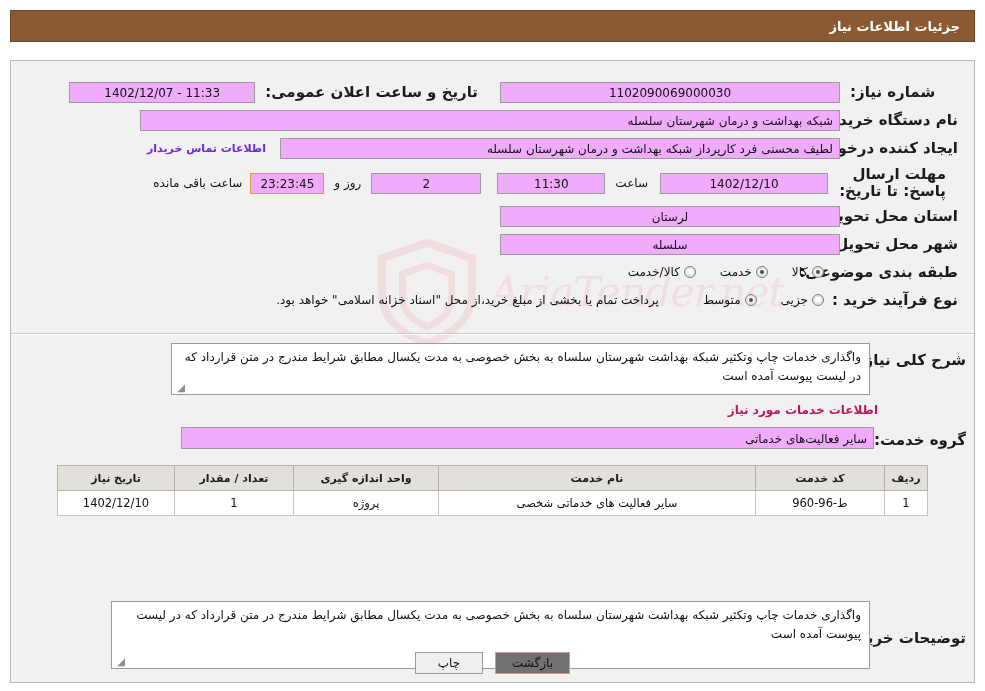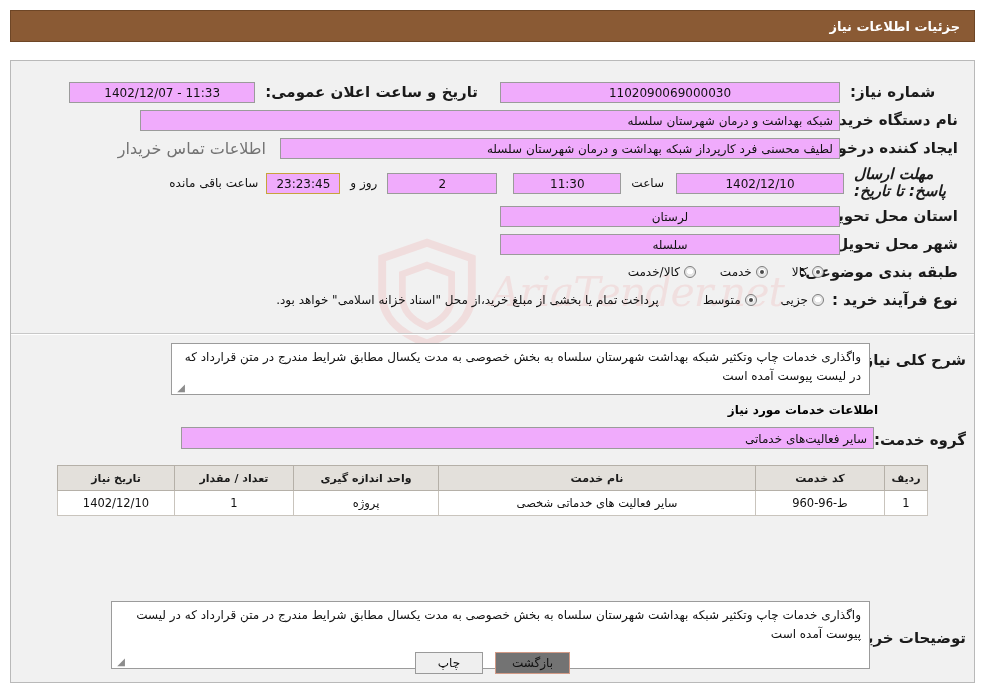--- a/index.html
+++ b/index.html
@@ -112,23 +112,23 @@
     font-size: 12px;
     color: #111;
     padding: 0 6px;
     box-sizing: border-box;
     text-align: center;
     overflow: hidden;
     white-space: nowrap;
   }
   .fld.right { text-align: right; }
   .link {
-    color: #737373;
-    font-size: 16px;
-    font-weight: normal;
+    color: #6d28d9;
+    font-size: 11px;
+    font-weight: bold;
     white-space: nowrap;
     cursor: pointer;
   }
   .plain {
     font-size: 12px;
     color: #111;
     white-space: nowrap;
   }
 
   
@@ -198,21 +198,21 @@
     width: 10px;
     height: 10px;
     color: #8c8c8c;
     font-size: 10px;
     line-height: 10px;
   }
 
   .section-title {
     font-size: 12px;
     font-weight: bold;
-    color: #000000;
+    color: #be185d;
   }
 
   
   table.grid {
     border-collapse: collapse;
     width: 100%;
     background: #ffffff;
   }
   table.grid th {
     background: #e3e0db;
@@ -298,21 +298,21 @@
         <div class="fld right" style="width:700px; margin-right:10px;">شبکه بهداشت و درمان شهرستان سلسله</div>
       </div>
 
       <div class="row" style="top:66px;">
         <div class="lbl" style="width:108px; margin-right:8px;">ایجاد کننده درخواست:</div>
         <div class="fld right" style="width:560px; margin-right:10px;">لطیف  محسنی فرد کارپرداز شبکه بهداشت و درمان شهرستان سلسله</div>
         <div class="link" style="margin-right:14px;">اطلاعات تماس خریدار</div>
       </div>
 
       <div class="row" style="top:94px; height:40px;">
-        <div class="lbl" style="width:108px; margin-right:4px; line-height:17px; white-space:normal; text-align:left;font-style:italic;">مهلت ارسال پاسخ: تا تاریخ:</div>
+        <div class="lbl" style="width:108px; margin-right:20px; line-height:17px; white-space:normal; text-align:right;">مهلت ارسال پاسخ: تا تاریخ:</div>
         <div class="fld" style="width:168px; margin-right:10px;">1402/12/10</div>
         <div class="plain" style="margin-right:12px;">ساعت</div>
         <div class="fld" style="width:108px; margin-right:10px;">11:30</div>
         <div class="fld" style="width:110px; margin-right:16px;">2</div>
         <div class="plain" style="margin-right:10px;">روز و</div>
         <div class="fld" style="width:74px; margin-right:10px; border-color:#c8a33c;">23:23:45</div>
         <div class="plain" style="margin-right:8px;">ساعت باقی مانده</div>
       </div>
 
       <div class="row" style="top:134px;">

